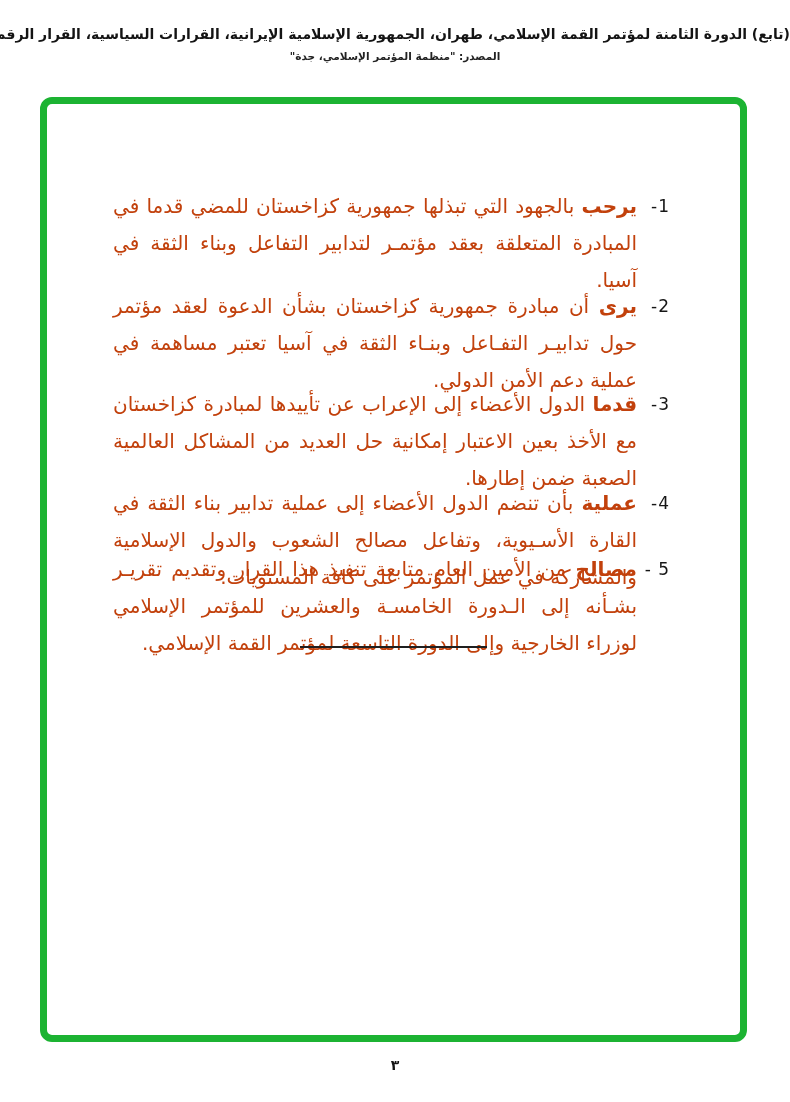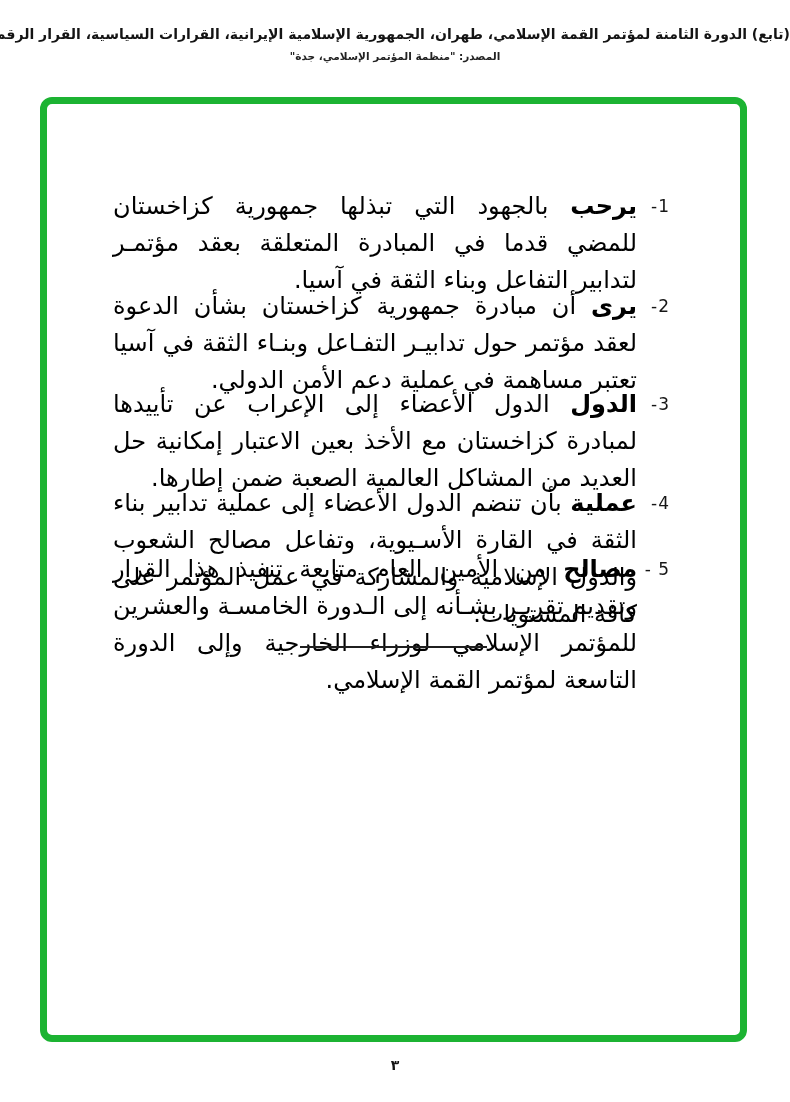--- a/index.html
+++ b/index.html
@@ -34,22 +34,22 @@
   .clause {
     position: absolute; left: 113px; width: 557px;
     direction: rtl; display: flex; align-items: flex-start;
   }
   .clause .marker {
     flex: 0 0 33px; direction: ltr; text-align: right;
     font-size: 17px; line-height: 37px; font-weight: 500;
     letter-spacing: 1px; color: #161616;
   }
   .clause .body {
-    flex: 1 1 auto; font-size: 24px; line-height: 37px;
-    text-align: justify; text-align-last: right; color: #000000;
+    flex: 1 1 auto; font-size: 20px; line-height: 37px;
+    text-align: justify; text-align-last: right; color: #c2410c;
   }
   .clause .body .lead { font-weight: bold; }
 
   .divider {
     position: absolute; left: 300px; top: 646px; width: 187px; height: 2px;
     background: #1f1f1f;
   }
 
   .page-number {
     position: absolute; top: 1057px; left: 0; right: 0;
@@ -73,21 +73,21 @@
     <p class="body"><b class="lead">يرحب</b> <span>بالجهود التي تبذلها جمهورية كزاخستان للمضي قدما في المبادرة المتعلقة بعقد مؤتمـر لتدابير التفاعل وبناء الثقة في آسيا.</span></p>
   </div>
 
   <div class="clause" style="top:288px">
     <span class="marker">-2</span>
     <p class="body"><b class="lead">يرى</b> <span>أن مبادرة جمهورية كزاخستان بشأن الدعوة لعقد مؤتمر حول تدابيـر التفـاعل وبنـاء الثقة في آسيا تعتبر مساهمة في عملية دعم الأمن الدولي.</span></p>
   </div>
 
   <div class="clause" style="top:386px">
     <span class="marker">-3</span>
-    <p class="body"><b class="lead">الدول</b> <span>الدول الأعضاء إلى الإعراب عن تأييدها لمبادرة كزاخستان مع الأخذ بعين الاعتبار إمكانية حل العديد من المشاكل العالمية الصعبة ضمن إطارها.</span></p>
+    <p class="body"><b class="lead">قدما</b> <span>الدول الأعضاء إلى الإعراب عن تأييدها لمبادرة كزاخستان مع الأخذ بعين الاعتبار إمكانية حل العديد من المشاكل العالمية الصعبة ضمن إطارها.</span></p>
   </div>
 
   <div class="clause" style="top:485px">
     <span class="marker">-4</span>
     <p class="body"><b class="lead">عملية</b> <span>بأن تنضم الدول الأعضاء إلى عملية تدابير بناء الثقة في القارة الأسـيوية، وتفاعل مصالح الشعوب والدول الإسلامية والمشاركة في عمل المؤتمر على كافة المستويات.</span></p>
   </div>
 
   <div class="clause" style="top:551px">
     <span class="marker">- 5</span>
     <p class="body"><b class="lead">مصالح</b> <span>من الأمين العام متابعة تنفيذ هذا القرار وتقديم تقريـر بشـأنه إلى الـدورة الخامسـة والعشرين للمؤتمر الإسلامي لوزراء الخارجية وإلى الدورة التاسعة لمؤتمر القمة الإسلامي.</span></p>

